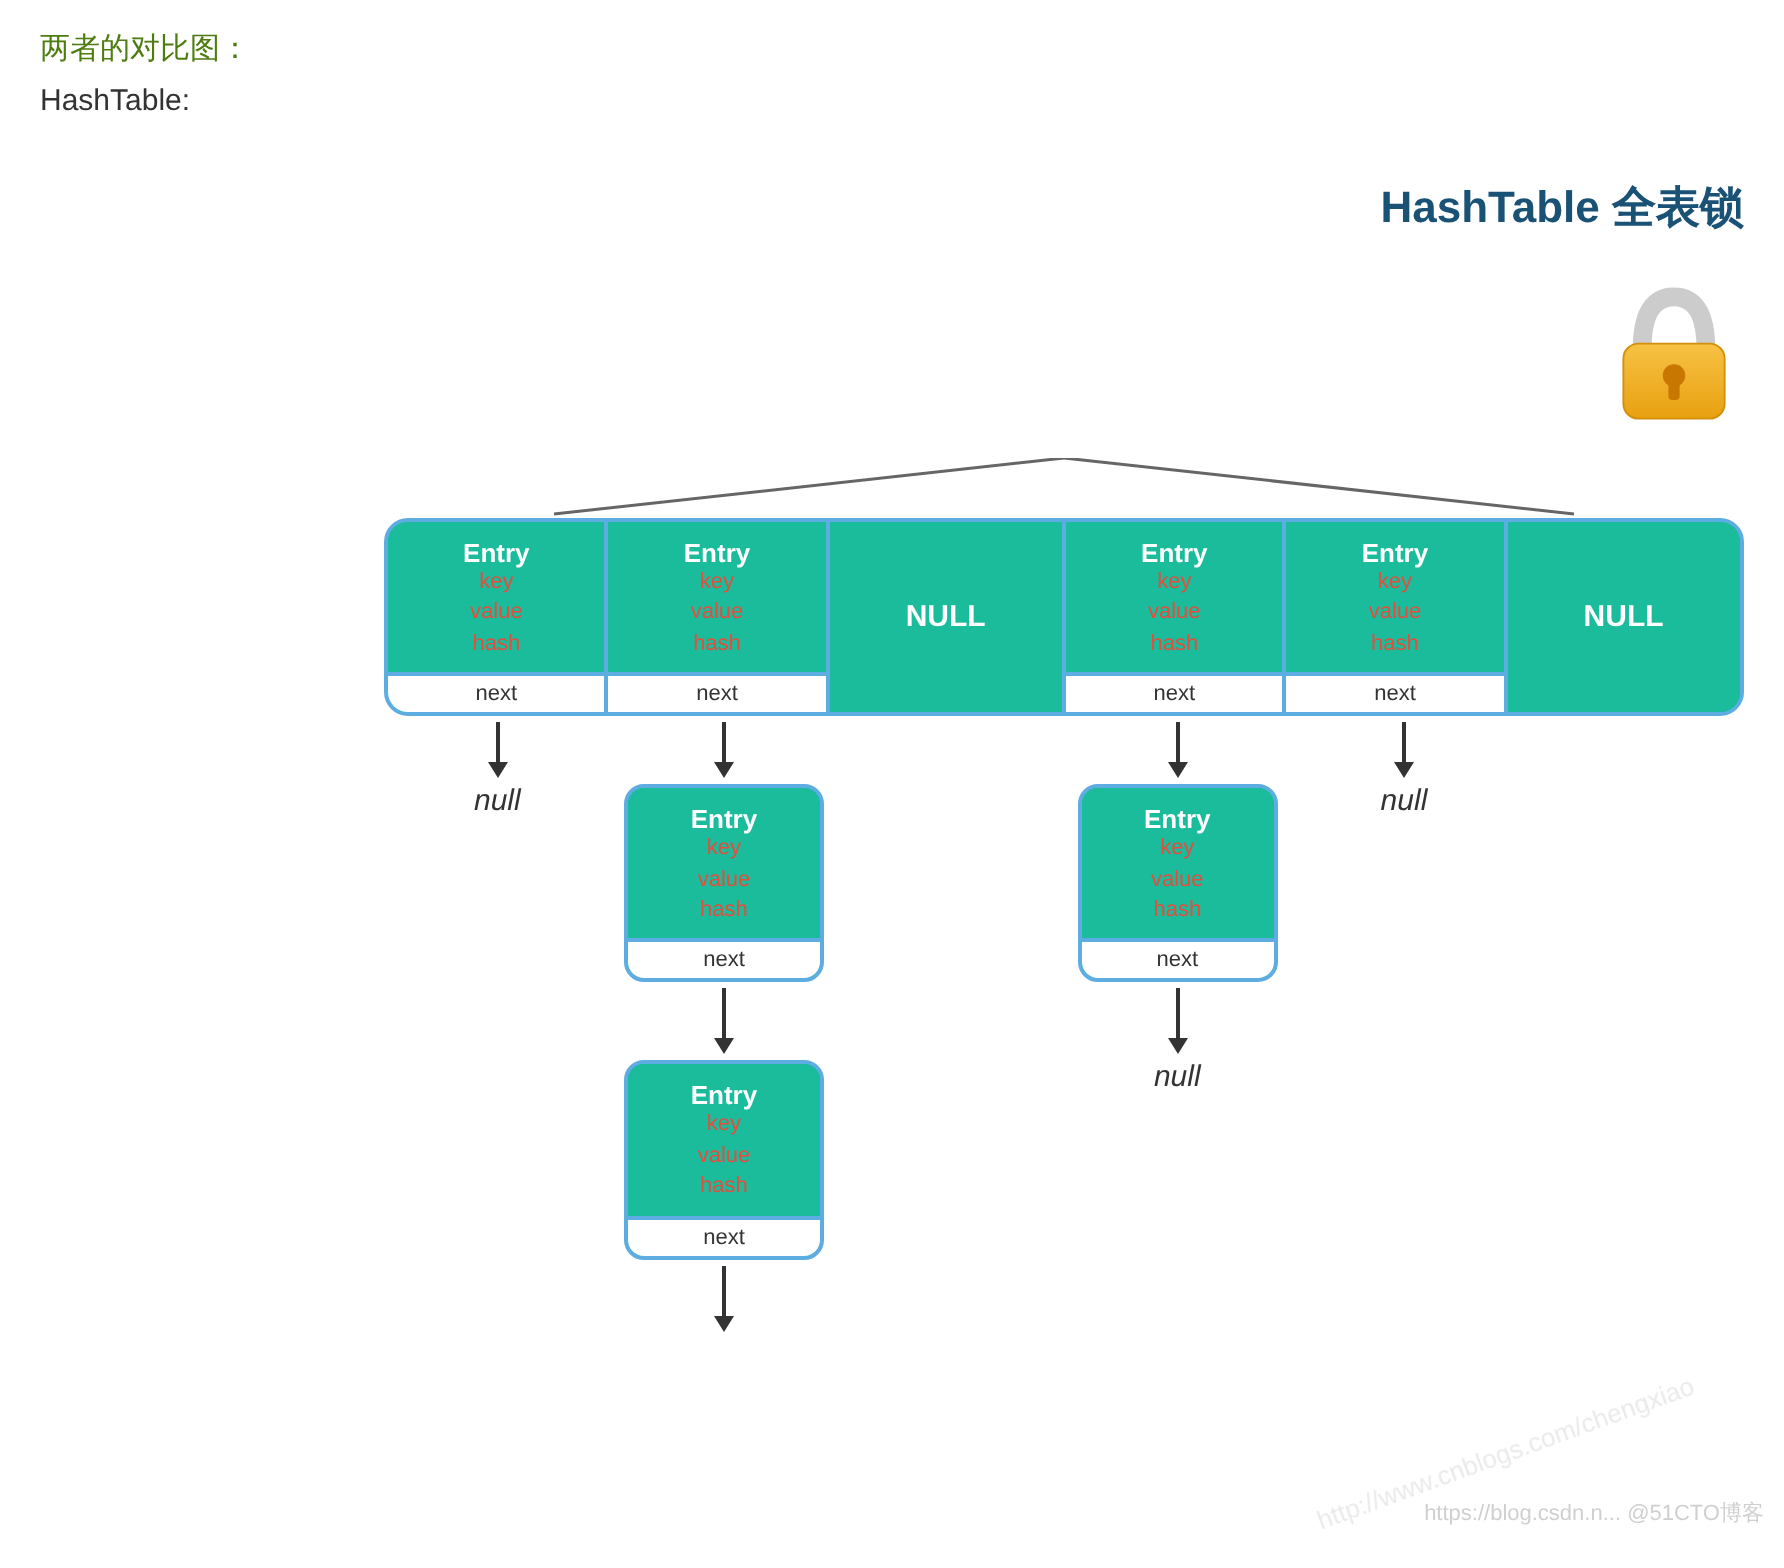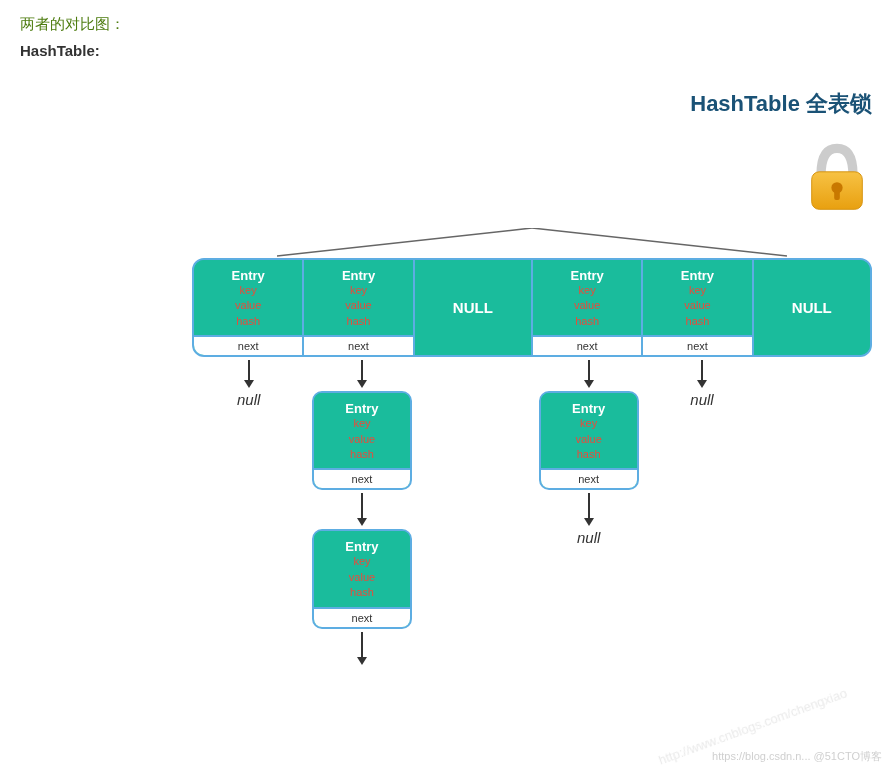--- a/index.html
+++ b/index.html
@@ -13,21 +13,20 @@
     }
     .page-header {
       font-size: 15px;
       color: #4d7c0f;
       margin-bottom: 8px;
     }
     .section-label {
       font-size: 15px;
       color: #333;
       margin-bottom: 30px;
-      font-weight: bold;
     }
     .diagram-container {
       display: flex;
       flex-direction: column;
       align-items: flex-end;
       width: 100%;
     }
     .diagram-title {
       font-size: 22px;
       font-weight: bold;

